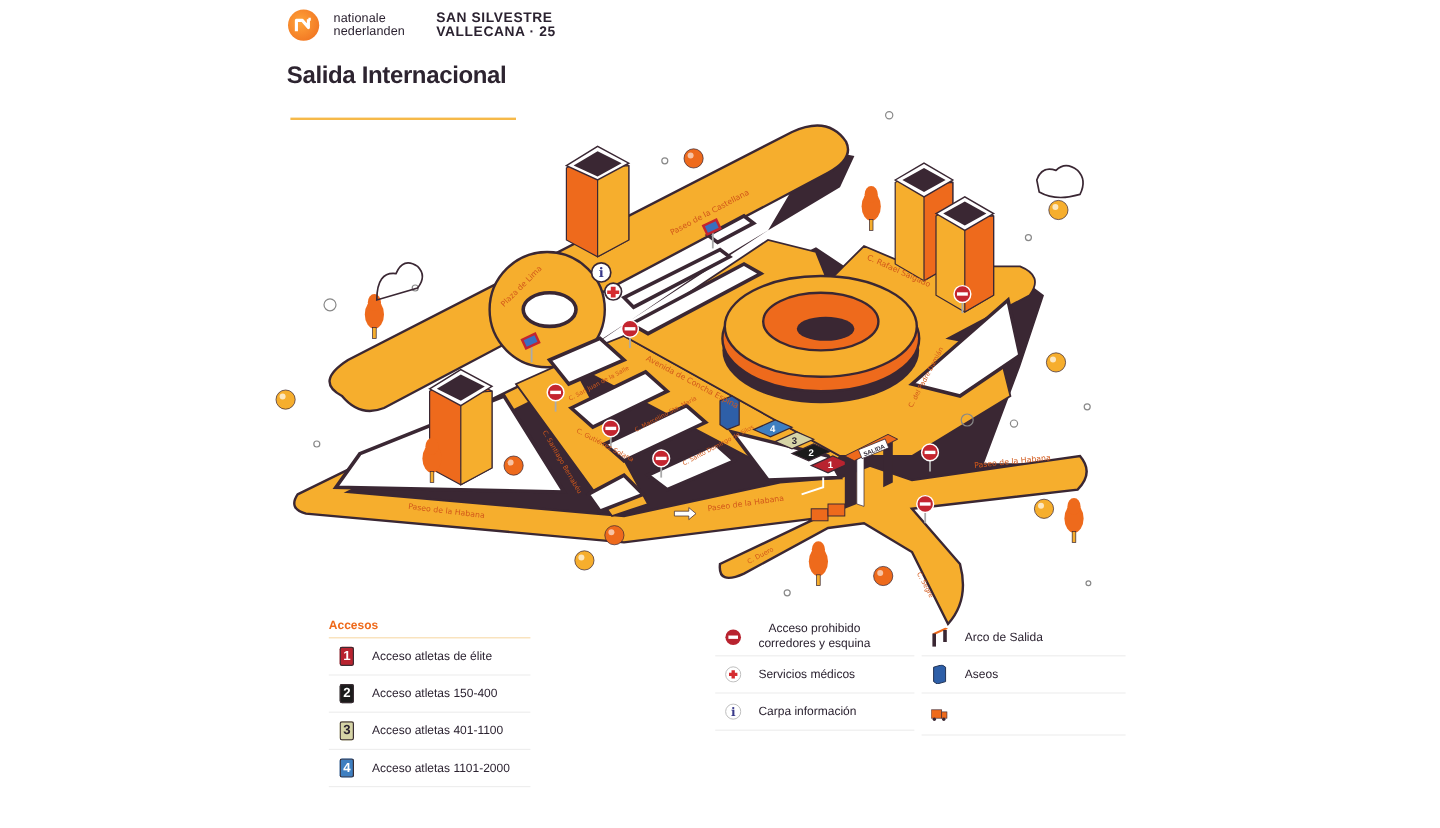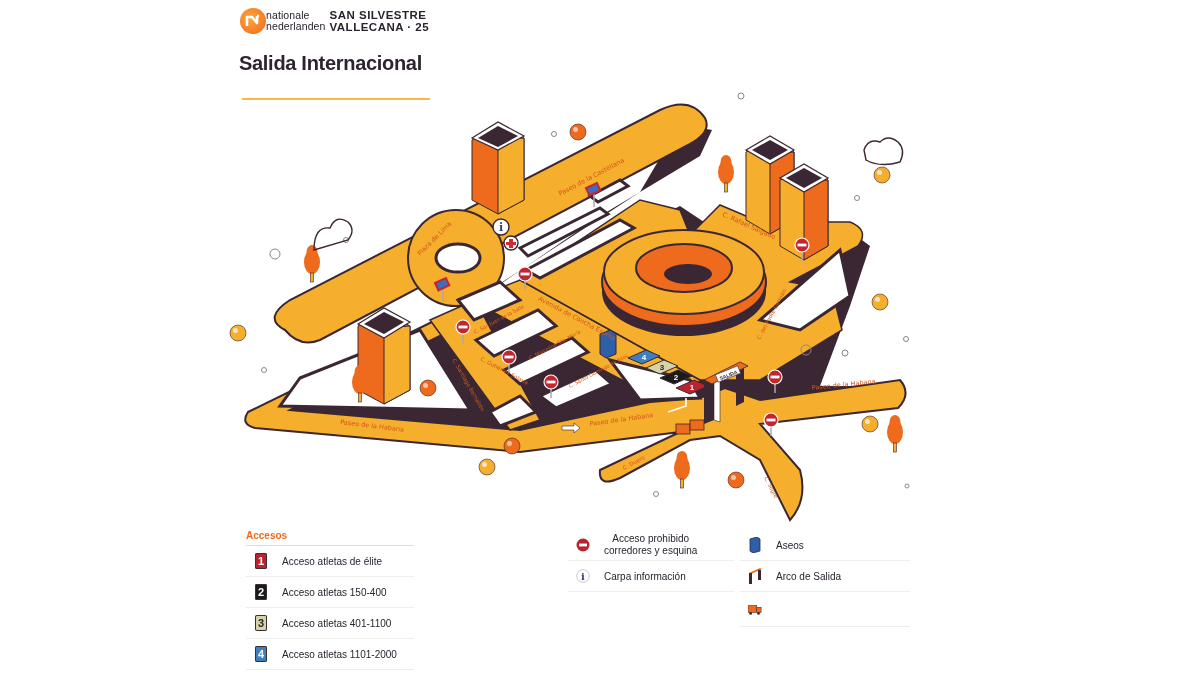--- a/index.html
+++ b/index.html
@@ -1,26 +1,26 @@
 <!DOCTYPE html>
 <html><head>
 <meta charset="utf-8">
 <style>
   html, body { margin:0; padding:0; background:#ffffff; }
   body { width:1200px; height:690px; position:relative; overflow:hidden; font-family:"Liberation Sans", "DejaVu Sans", sans-serif; color:#2b2230; }
-  .header { position:absolute; left:240px; top:8px; display:flex; align-items:center; }
+  .header { position:absolute; left:240px; top:8px; display:flex; align-items:center; gap:12px; }
   .nn-logo { width:26px; height:26px; border-radius:50%; background:radial-gradient(circle at 40% 40%, #ffa43a, #ee6a1c); position:relative; }
   .nn-logo svg { position:absolute; left:0; top:0; }
   .brand { font-size:10.5px; line-height:11px; color:#2b2230; font-weight:500; letter-spacing:0.1px; }
-  .event { font-size:11.5px; line-height:12px; font-weight:700; color:#2b2230; letter-spacing:0.5px; margin-left:4px; }
+  .event { font-size:11.5px; line-height:12px; font-weight:700; color:#2b2230; letter-spacing:0.5px; margin-left:14px; }
   .page-title { position:absolute; left:239px; top:52px; font-size:20px; font-weight:700; color:#2d2430; letter-spacing:-0.3px; margin:0; }
   .title-rule { position:absolute; left:242px; top:98px; width:188px; height:2px; background:#f6b949; }
   .map { position:absolute; left:225px; top:90px; width:700px; height:440px; }
 
-  .legend-col { position:absolute; top:530px; }
+  .legend-col { position:absolute; top:516px;margin-left:28px; }
   .legend-heading { font-size:10px; font-weight:700; color:#ee6a1c; padding-bottom:4px; border-bottom:1px solid #f8dcae; }
   .legend-row { display:flex; align-items:center; height:30px; border-bottom:1px solid #eeeeee; font-size:10px; color:#2b2230; }
   .legend-row .ic { width:14px; height:16px; margin-left:8px; margin-right:14px; display:flex; align-items:center; justify-content:center; flex-shrink:0; }
   .badge { width:12px; height:16px; border-radius:2px; color:#fff; font-weight:700; font-size:11px; display:flex; align-items:center; justify-content:center; box-shadow:0 0 0 1px #3a2d33 inset; }
   .two-line { line-height:12px; }
   .sub { font-size:7px; display:block; margin-top:2px; }
 </style>
 </head>
 <body>
 
@@ -284,44 +284,53 @@
         </span>
         <span class="two-line">
           <span>Acceso prohibido</span><br>
           <span>corredores y esquina</span>
         </span>
       </div>
       <div class="legend-row">
         <span class="ic">
           <svg width="14" height="14" viewBox="0 0 14 14">
               <circle cx="7" cy="7" r="6.3" fill="#fff" stroke="#bbb" stroke-width="0.8"></circle>
+              <path d="M5.6 3.5h2.8v2.1h2.1v2.8H8.4v2.1H5.6V8.4H3.5V5.6h2.1z" fill="#d52b2f"></path>
+            </svg>
+        </span>
+        <span>Servicios médicos</span>
+      </div>
+      <div class="legend-row">
+        <span class="ic">
+          <svg width="14" height="14" viewBox="0 0 14 14">
+              <circle cx="7" cy="7" r="6.3" fill="#fff" stroke="#bbb" stroke-width="0.8"></circle>
               <text x="7" y="11" text-anchor="middle" font-size="10" font-weight="700" fill="#3a3a8a" font-family="DejaVu Serif, serif">i</text>
             </svg>
         </span>
         <span>Carpa información</span>
       </div>
     </div>
     <div style="width:170px;">
-      <div class="legend-row">
-        <span class="ic">
-          <svg width="12" height="16" viewBox="0 0 12 16">
-              <polygon points="1,2 8,0 11,2 11,14 4,16 1,14" fill="#2e5fa8" stroke="#1d2e4e" stroke-width="0.8"></polygon>
-            </svg>
-        </span>
-        <span>Aseos</span>
-      </div>
       <div class="legend-row">
         <span class="ic">
           <svg width="14" height="16" viewBox="0 0 14 16">
               <polygon points="1,5 12,0 14,1 3,6" fill="#ee6a1c"></polygon>
               <rect x="1" y="5" width="3" height="11" fill="#3a2733"></rect>
               <rect x="10" y="2" width="3" height="10" fill="#3a2733"></rect>
             </svg>
         </span>
         <span>Arco de Salida</span>
+      </div>
+      <div class="legend-row">
+        <span class="ic">
+          <svg width="12" height="16" viewBox="0 0 12 16">
+              <polygon points="1,2 8,0 11,2 11,14 4,16 1,14" fill="#2e5fa8" stroke="#1d2e4e" stroke-width="0.8"></polygon>
+            </svg>
+        </span>
+        <span>Aseos</span>
       </div>
       <div class="legend-row" style="height:34px;">
         <span class="ic">
           <svg width="16" height="14" viewBox="0 0 16 14">
               <rect x="0" y="3" width="10" height="8" fill="#ee6a1c" stroke="#3a2733" stroke-width="0.6"></rect>
               <rect x="10" y="5" width="5" height="6" fill="#ee6a1c" stroke="#3a2733" stroke-width="0.6"></rect>
               <circle cx="3" cy="12" r="1.6" fill="#3a2733"></circle>
               <circle cx="12" cy="12" r="1.6" fill="#3a2733"></circle>
             </svg>
         </span>

